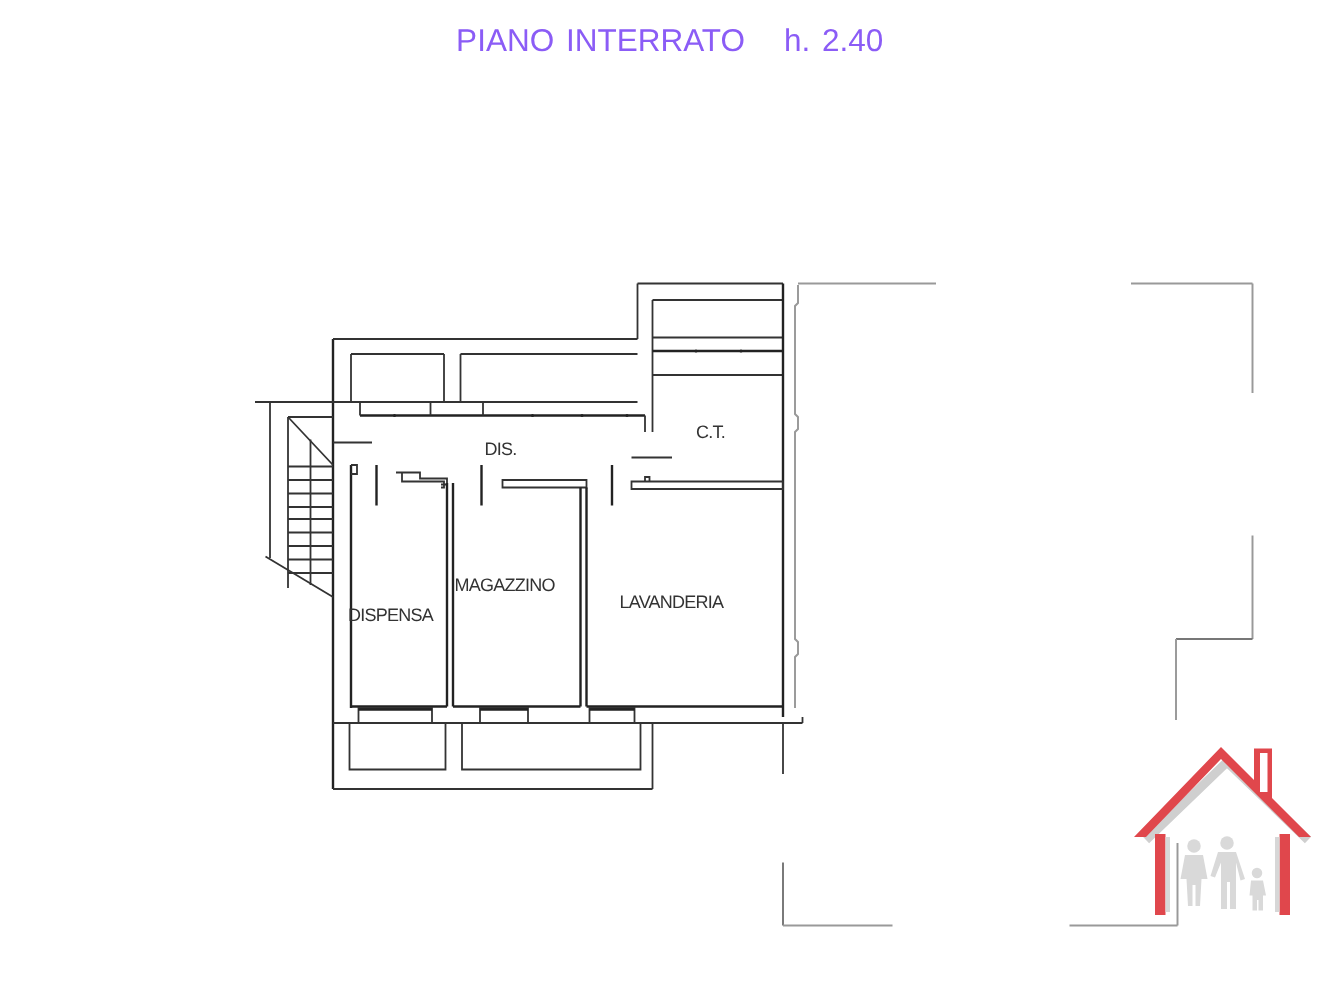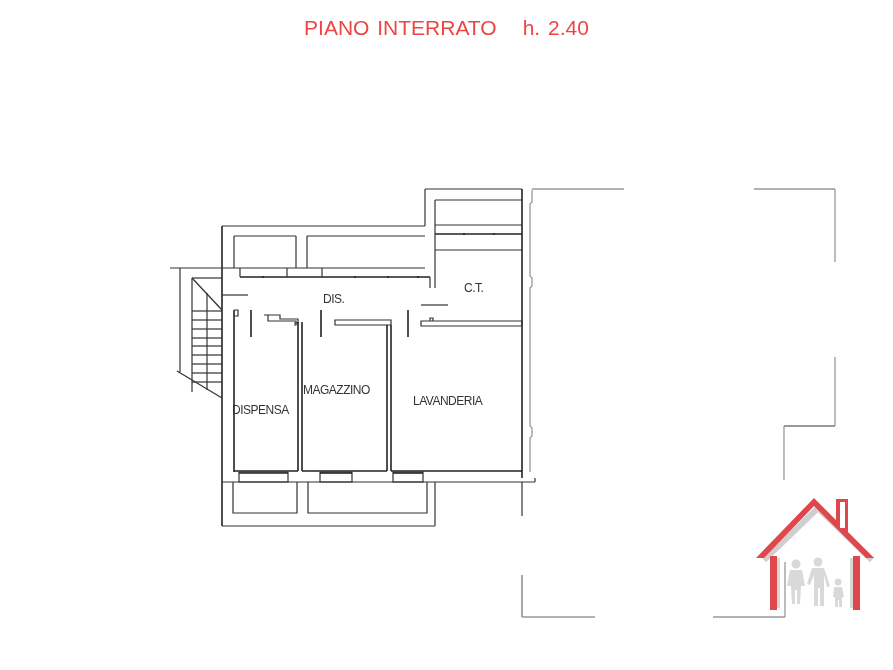--- a/index.html
+++ b/index.html
@@ -1,17 +1,17 @@
 <!DOCTYPE html>
 <html><head>
 <meta charset="utf-8">
 <style>
   html, body { margin: 0; padding: 0; background: #ffffff; }
   body { width: 893px; height: 670px; position: relative; overflow: hidden; font-family: "Liberation Sans", sans-serif; }
-  .title { position: absolute; left: 0; top: 16px; width: 893px; text-align: center; font-size: 21px; color: #ef4444; letter-spacing: 0px; word-spacing: 2px; }
+  .title { position: absolute; left: 0; top: 16px; width: 893px; text-align: center; font-size: 21px; color: #8b5cf6; letter-spacing: 0px; word-spacing: 2px; }
   .title .h { margin-left: 26px; }
   svg.plan { position: absolute; left: 0; top: 0; }
   .room-label { font-family: "Liberation Sans", sans-serif; font-size: 12px; fill: #333; letter-spacing: -0.5px; }
   .w { stroke: #222; stroke-width: 1.6; fill: none; }
   .w2 { stroke: #333; stroke-width: 1.2; fill: none; }
   .g { stroke: #777; stroke-width: 1.3; fill: none; }
   .lg { stroke: #999; stroke-width: 1.3; fill: none; }
   .logo { position: absolute; left: 752px; top: 494px; width: 124px; height: 120px; }
 </style>
 </head>

